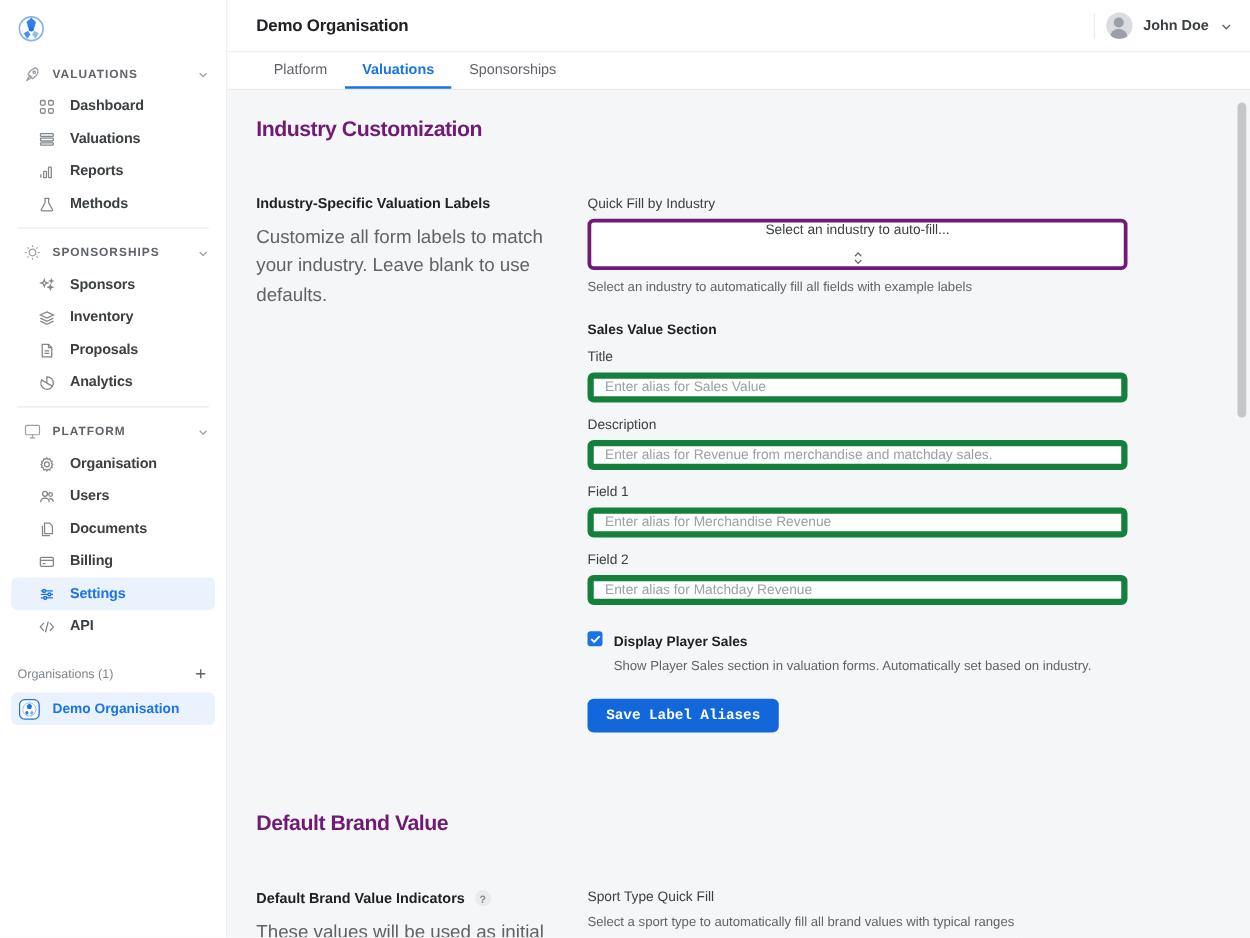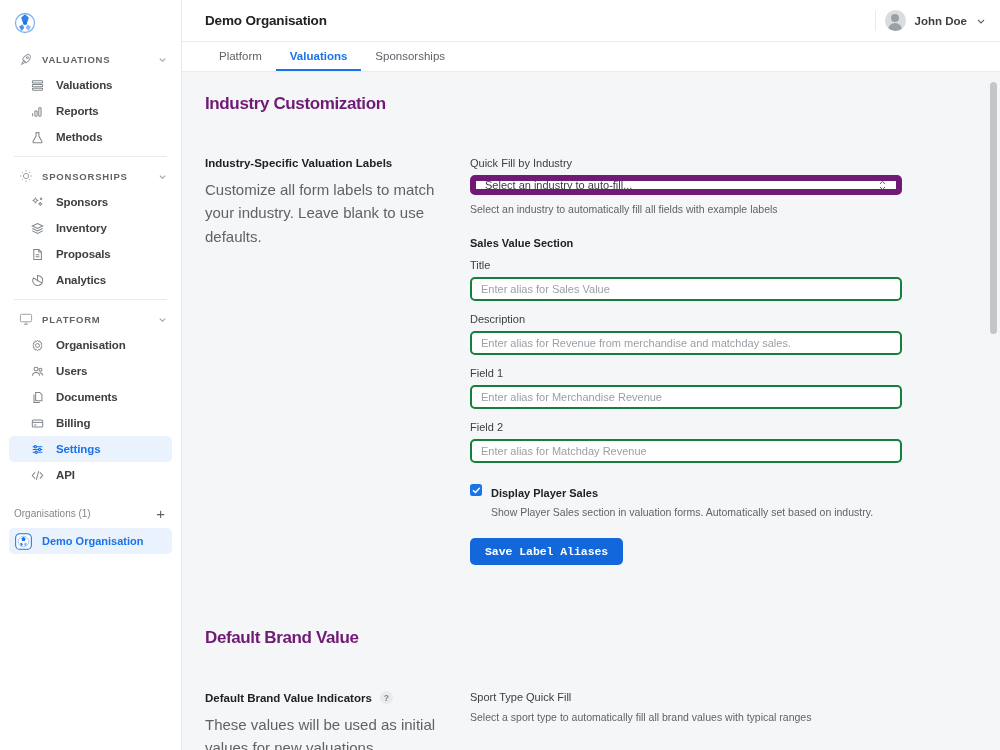--- a/index.html
+++ b/index.html
@@ -118,32 +118,32 @@
   .help-badge {
     width: 13px; height: 13px; border-radius: 50%; background: #e8eaed;
     color: #80868b; font-size: 8.5px; font-weight: 700;
     display: inline-flex; align-items: center; justify-content: center; cursor: pointer;
   }
 
   .field-label { font-size: 11px; color: #3c4043; margin-bottom: 6px; font-weight: 400; }
   .sub-head { font-size: 11px; font-weight: 700; color: #202124; margin: 22px 0 10px 0; }
 
   .select-box {
-    height: 20px; background: #ffffff; border: 6px solid #701a75; border-radius: 5px;
+    height: 41px; background: #ffffff; border: 3px solid #701a75; border-radius: 5px;
     display: flex; align-items: center; justify-content: space-between;
-    padding: 0 9px 0 9px; cursor: pointer;
+    padding: 0 9px 0 9px; cursor: pointer; flex-direction: column;
   }
   .select-box .sel-text { font-size: 11px; color: #3c4043; }
   .sel-arrows { display: flex; flex-direction: column; gap: 1px; color: #5f6368; line-height: 0; }
 
   .hint { font-size: 10.5px; color: #5f6368; margin-top: 8px; }
 
   .text-input {
     height: 24px; width: 100%; background: #ffffff;
-    border: 2px solid #15803d; border-radius: 5px;
+    border: 5px solid #15803d; border-radius: 5px;
     padding: 0 9px; font-size: 11px; color: #3c4043;
     font-family: "Liberation Sans", sans-serif;
     outline: none;
   }
   .text-input::placeholder { color: #9aa0a6; }
   .field-block { margin-bottom: 12px; }
 
   .check-row { display: flex; align-items: flex-start; gap: 9px; margin-top: 20px; }
   .checkbox {
     width: 12px; height: 12px; border-radius: 2.5px; background: #1a73e8;
@@ -203,20 +203,31 @@
           </svg>
         </span>
         <span class="group-title">VALUATIONS</span>
         <span class="chev">
           <svg width="9" height="9" viewBox="0 0 10 10" fill="none" stroke="currentColor" stroke-width="1.2">
               <path d="M2 4 L5 7 L8 4"></path>
             </svg>
         </span>
       </div>
 
+      <div class="nav-item">
+        <span class="nicon">
+          <svg width="13" height="13" viewBox="0 0 14 14" fill="none" stroke="currentColor" stroke-width="1.1">
+            <rect x="1.5" y="1.5" width="4" height="4" rx="1"></rect>
+              <rect x="8.5" y="1.5" width="4" height="4" rx="1"></rect>
+            <rect x="1.5" y="8.5" width="4" height="4" rx="1"></rect>
+              <rect x="8.5" y="8.5" width="4" height="4" rx="1"></rect>
+          </svg>
+        </span>
+        <span class="nlabel">Dashboard</span>
+      </div>
 
       <div class="nav-item">
         <span class="nicon">
           <svg width="13" height="13" viewBox="0 0 14 14" fill="none" stroke="currentColor" stroke-width="1.1">
             <rect x="1.5" y="2" width="11" height="2.4" rx=".6"></rect>
               <rect x="1.5" y="6" width="11" height="2.4" rx=".6"></rect>
               <rect x="1.5" y="10" width="11" height="2" rx=".6"></rect>
           </svg>
         </span>
         <span class="nlabel">Valuations</span>

